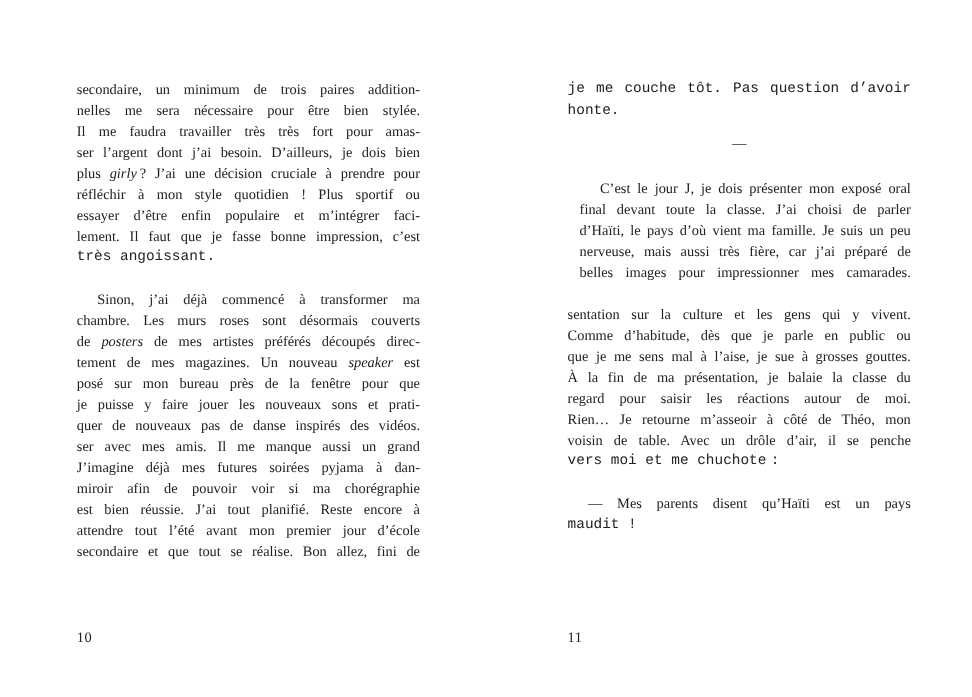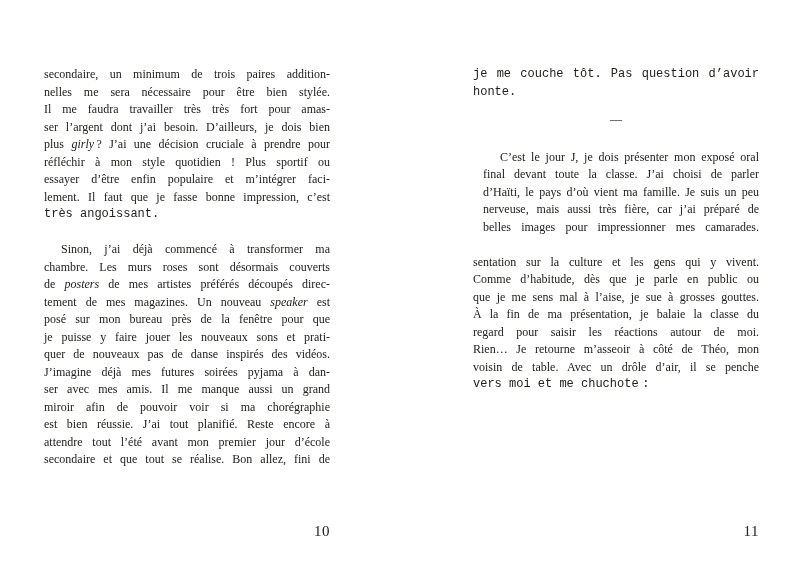--- a/index.html
+++ b/index.html
@@ -17,21 +17,21 @@
     color: #24201d;
   }
   .page {
     position: absolute;
     top: 66px;
     width: 286px;
     height: 500px;
     font-size: 12px;
     line-height: 17.5px;
   }
-  .page-left  { left: 44px; }
+  .page-left  { left: 64px; }
   .page-right { left: 473px; }
 
   .para { margin: 0; }
   .para + .para { margin-top: 17.5px; }
 
   .line {
     text-align: justify;
     text-align-last: justify;
     -moz-text-align-last: justify;
     white-space: normal;
@@ -50,22 +50,22 @@
     margin: 10px 0 20px 0;
     line-height: 17.5px;
   }
   .separator + .para { margin-top: 0; margin-left: 10px; }
 
   .page-number {
     position: absolute;
     top: 459px;
     left: 0;
     width: 100%;
-    text-align: right;
-    font-size: 15px;
+    text-align: left;
+    font-size: 12px;
     letter-spacing: 0.5px;
     line-height: 12px;
   }
 </style>
 </head>
 <body>
 
 <div class="canvas">
 
   <div class="page page-left">
@@ -82,22 +82,22 @@
           <div class="line ragged">très angoissant.</div>
         </div>
         <div class="para">
           <div class="line first">Sinon, j’ai déjà commencé à transformer ma</div>
           <div class="line">chambre. Les murs roses sont désormais couverts</div>
           <div class="line">de <em>posters</em> de mes artistes préférés découpés direc-</div>
           <div class="line">tement de mes magazines. Un nouveau <em>speaker</em> est</div>
           <div class="line">posé sur mon bureau près de la fenêtre pour que</div>
           <div class="line">je puisse y faire jouer les nouveaux sons et prati-</div>
           <div class="line">quer de nouveaux pas de danse inspirés des vidéos.</div>
+          <div class="line">ser avec mes amis. Il me manque aussi un grand</div>
           <div class="line">J’imagine déjà mes futures soirées pyjama à dan-</div>
-          <div class="line">ser avec mes amis. Il me manque aussi un grand</div>
           <div class="line">miroir afin de pouvoir voir si ma chorégraphie</div>
           <div class="line">est bien réussie. J’ai tout planifié. Reste encore à</div>
           <div class="line">attendre tout l’été avant mon premier jour d’école</div>
           <div class="line">secondaire et que tout se réalise. Bon allez, fini de</div>
         </div>
       </div>
     <div class="page-number">10</div>
   </div>
 
   <div class="page page-right">
@@ -116,17 +116,21 @@
         <div class="para">
           <div class="line">sentation sur la culture et les gens qui y vivent.</div>
           <div class="line">Comme d’habitude, dès que je parle en public ou</div>
           <div class="line">que je me sens mal à l’aise, je sue à grosses gouttes.</div>
           <div class="line">À la fin de ma présentation, je balaie la classe du</div>
           <div class="line">regard pour saisir les réactions autour de moi.</div>
           <div class="line">Rien… Je retourne m’asseoir à côté de Théo, mon</div>
           <div class="line">voisin de table. Avec un drôle d’air, il se penche</div>
           <div class="line ragged">vers moi et me chuchote :</div>
         </div>
+        <div class="para">
+          <div class="line first">— Mes parents disent qu’Haïti est un pays</div>
+          <div class="line ragged">maudit !</div>
+        </div>
       </div>
     <div class="page-number">11</div>
   </div>
 
 </div>
 
 </body></html>

